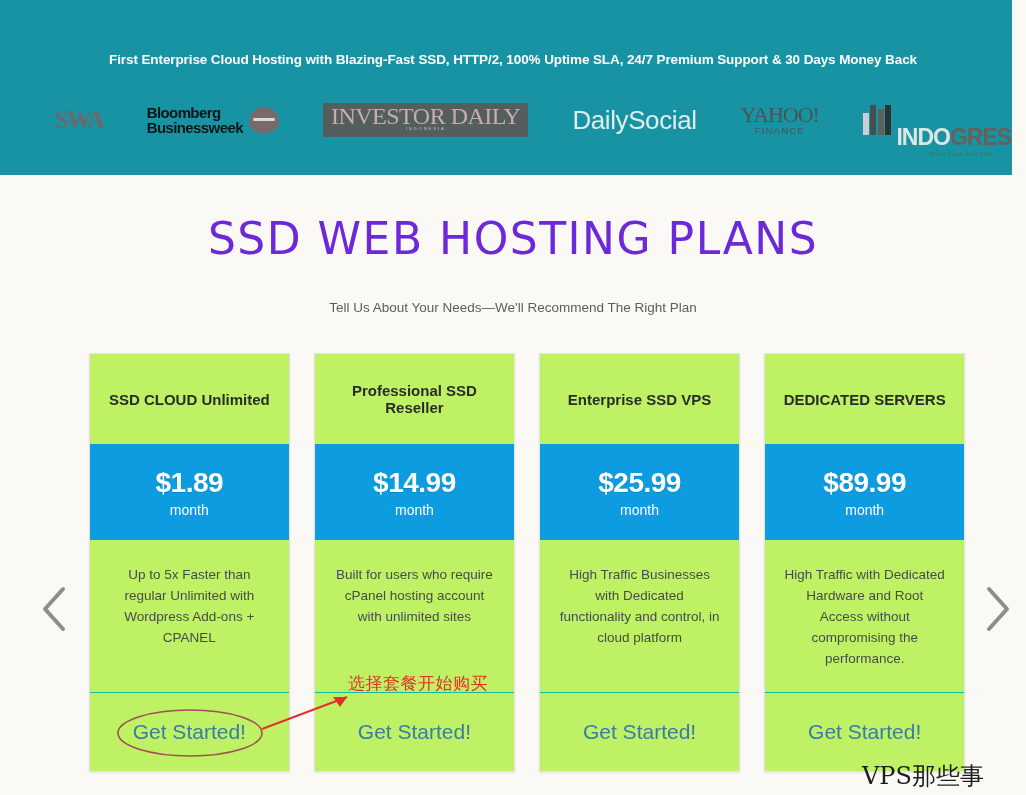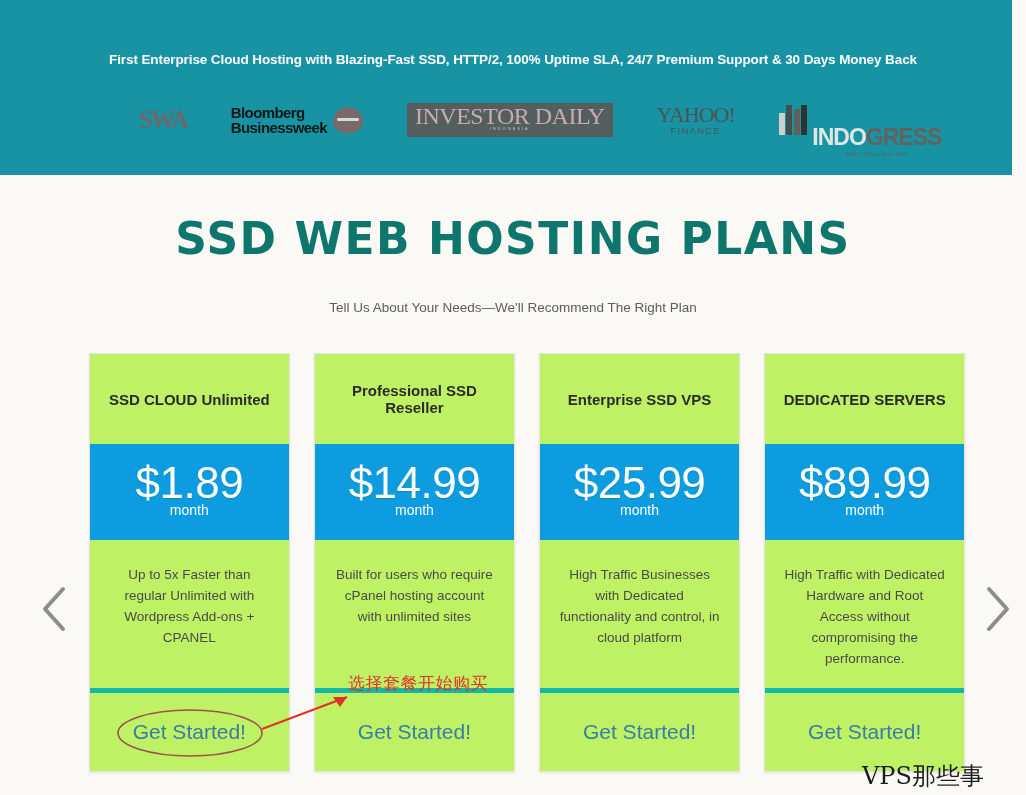--- a/index.html
+++ b/index.html
@@ -82,21 +82,21 @@
     letter-spacing:-1px;line-height:23px;}
   .logo-ig .word .a{color:#f2ece4;}
   .logo-ig .word .b{color:#7a5b4b;}
   .logo-ig .tag{font-family:"Liberation Serif",serif;font-style:italic;font-size:7px;
     color:#6f5a4b;letter-spacing:.3px;align-self:center;margin-top:1px;}
 
   
   .page-title{
     position:absolute;left:0;top:213px;width:1026px;text-align:center;
     font-family:"DejaVu Sans", sans-serif;
-    font-size:44px;font-weight:700;color:#0f766e;
+    font-size:44px;font-weight:400;color:#6d28d9;
     letter-spacing:1.5px;
   }
   .page-sub{
     position:absolute;left:0;top:300px;width:1026px;text-align:center;
     font-size:13.5px;color:#5d5d5d;font-weight:400;
   }
 
   
   .cards{
     position:absolute;left:89px;top:353px;width:876px;height:419px;
@@ -116,31 +116,31 @@
     padding:0 8px;text-align:center;
     font-size:15px;font-weight:bold;color:#2b2b2b;
     box-sizing:border-box;
   }
   .card-price{
     height:96px;background:#0d9ce0;
     display:flex;flex-direction:column;align-items:center;justify-content:center;
     color:#ffffff;
   }
   .card-price .amount{
-    font-size:44px;font-weight:normal;letter-spacing:-0.5px;line-height:36px;
+    font-size:28px;font-weight:bold;letter-spacing:-0.5px;line-height:36px;
     text-shadow:0 1px 1px rgba(0,0,0,.12);
   }
   .card-price .period{font-size:14px;font-weight:400;line-height:18px;}
   .card-desc{
     flex:1;padding:24px 18px 10px;
     text-align:center;font-size:13.5px;line-height:21px;color:#4a4a4a;
     box-sizing:border-box;
   }
   .card-foot{
-    height:78px;border-top:5px solid #14b8a6;
+    height:78px;border-top:1px solid #14b8a6;
     display:flex;align-items:center;justify-content:center;
   }
   .cta{
     font-size:21px;color:#3b7ba8;text-decoration:none;font-weight:400;
     cursor:pointer;
   }
 
   
   .arrow{
     position:absolute;top:583px;
@@ -184,20 +184,23 @@
         <div>Businessweek</div>
       </div>
       <span class="blob"></span>
     </div>
 
     <div class="logo logo-id">
       <span class="big">INVESTOR DAILY</span>
       <span class="sub">INDONESIA</span>
     </div>
 
+    <div class="logo logo-ds">
+      <span>DailySocial</span>
+    </div>
 
     <div class="logo logo-yf">
       <span class="big">YAHOO!</span>
       <span class="sub">FINANCE</span>
     </div>
 
     <div class="logo logo-ig">
       <span class="bars">
           <i></i>
           <i></i>

